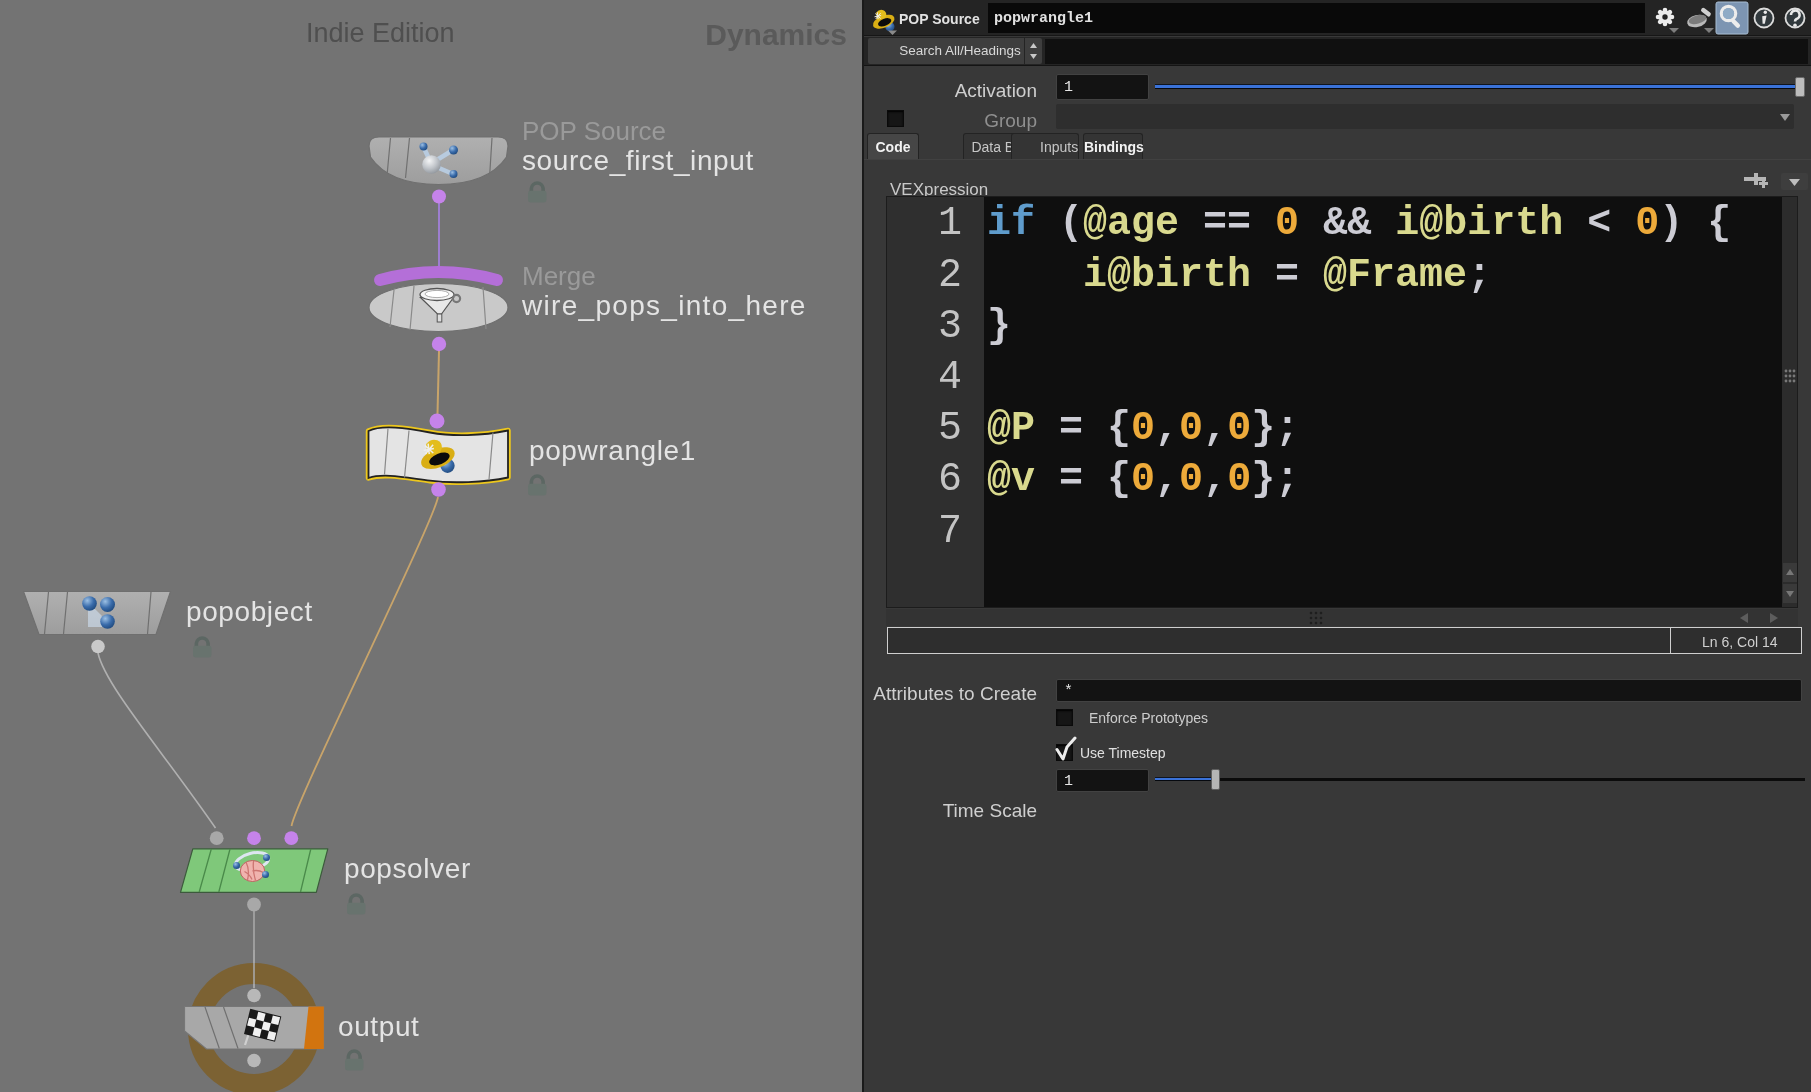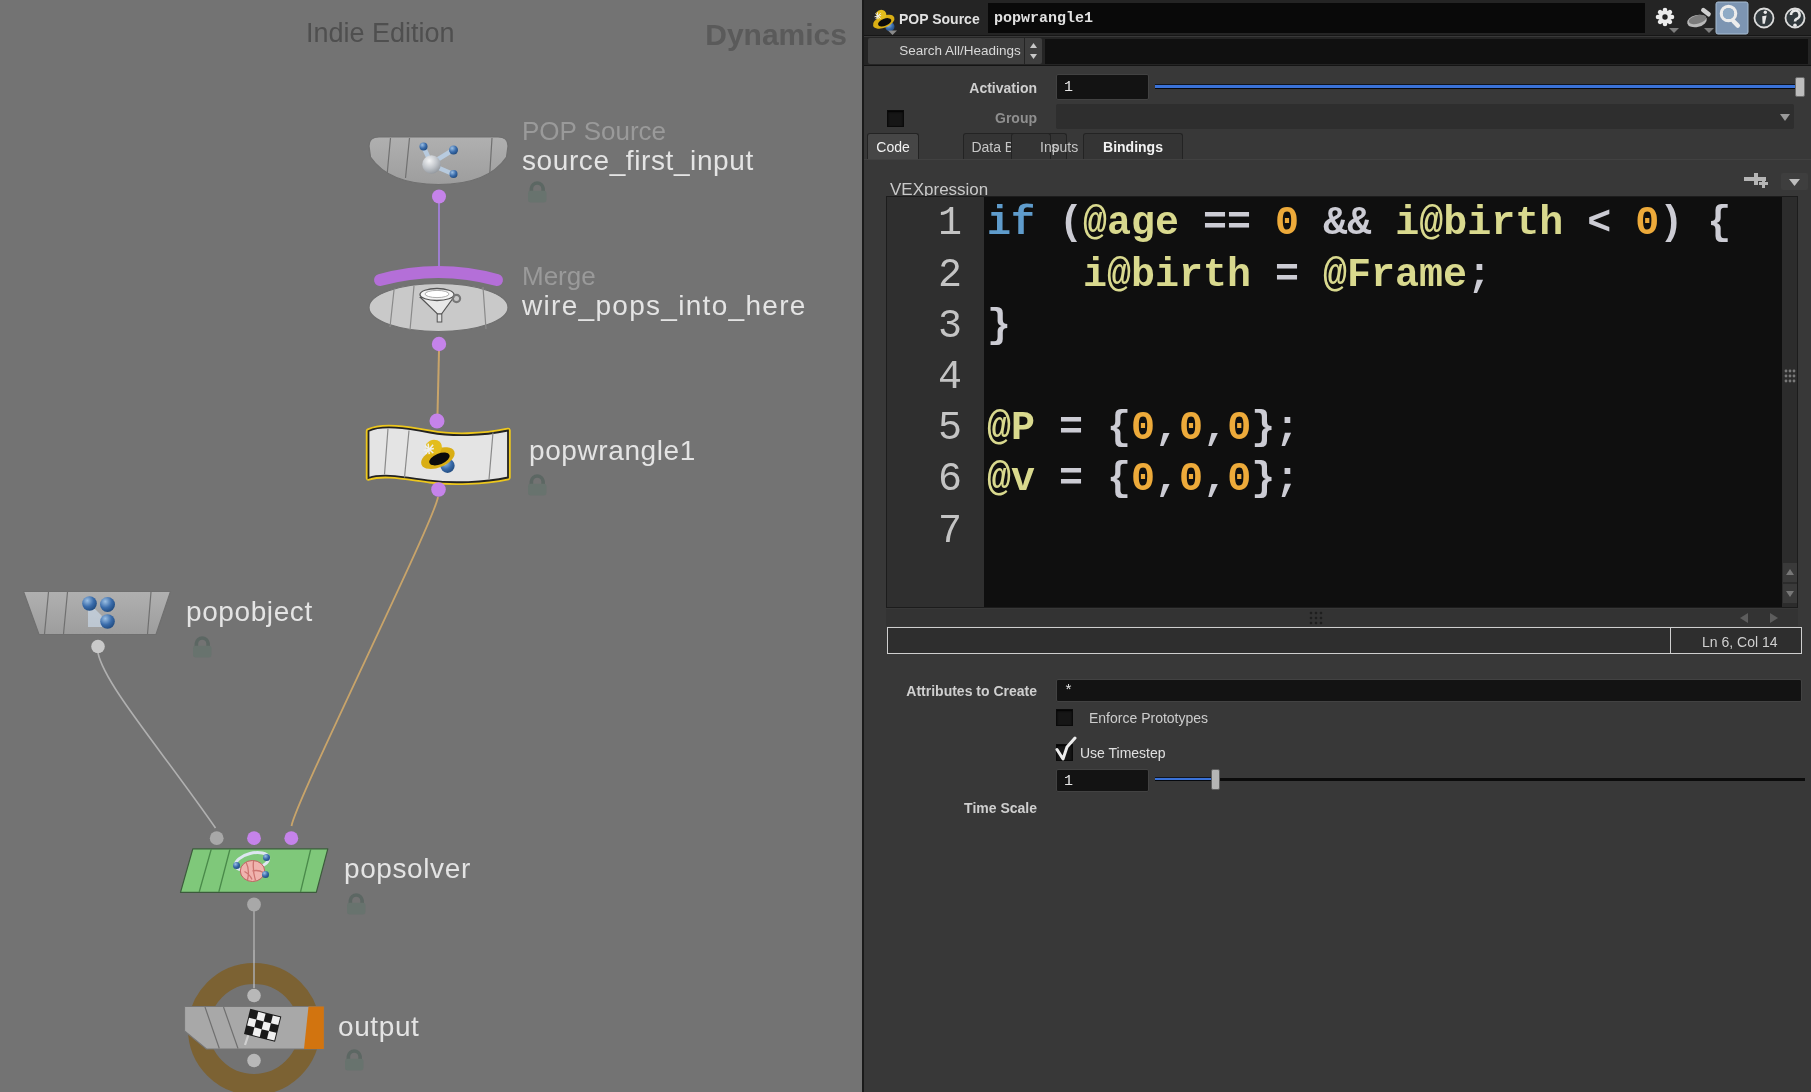--- a/index.html
+++ b/index.html
@@ -1,20 +1,20 @@
 <!DOCTYPE html>
 <html><head>
 <meta charset="utf-8">
 <style>
 html,body{margin:0;padding:0;background:#2d2d2d;}
 *{box-sizing:border-box;}
 #stage{position:relative;width:1811px;height:1092px;background:#737373;overflow:hidden;font-family:"Liberation Sans",sans-serif;}
 .abs{position:absolute;}
 #panel{position:absolute;left:862px;top:0;width:949px;height:1092px;background:#383838;border-left:2px solid #1a1a1a;}
-.lbl{position:absolute;font-size:14px;color:#cfcfcf;text-align:right;width:173px;left:0;font-weight:bold;}
+.lbl{position:absolute;font-size:19px;color:#cfcfcf;text-align:right;width:173px;left:0;}
 .fld{position:absolute;background:#131313;border:1px solid #424242;border-radius:2px;color:#e6e6e6;font-family:"Liberation Mono",monospace;font-size:15px;}
 .cb{position:absolute;width:17px;height:17px;background:#161616;border:1px solid #0a0a0a;box-shadow:inset 0 1px 2px #000;}
 .tab{position:absolute;top:133px;height:26px;font-size:14px;color:#c6c6c6;text-align:center;line-height:26px;background:#343434;border:1px solid #232323;border-bottom:none;border-radius:3px 3px 0 0;}
 .kw{color:#5f9ccc;}
 .vr{color:#d9d98e;}
 .nm{color:#edaa3a;}
 .op{color:#ccccd4;}
 </style>
 </head>
 <body>
@@ -221,24 +221,24 @@
 <div class="abs" style="left:291px;top:84px;width:650px;height:5px;background:linear-gradient(#10151f 0 20%,#3a72d8 20% 75%,#06090f 75% 100%);"></div>
 <div class="abs" style="left:931px;top:77px;width:10px;height:20px;background:#bcbcbc;border:1px solid #6b6b6b;border-radius:2px;"></div>
 
 <div class="cb" style="left:23px;top:110px;"></div>
 <div class="lbl" style="top:110px;color:#8f8f8f;">Group</div>
 <div class="abs" style="left:192px;top:104px;width:738px;height:25px;background:#2e2e2e;border-radius:2px;"></div>
 <svg class="abs" style="left:912px;top:109px" width="18" height="15" viewBox="0 0 18 15">
         <path d="M4 5 L14 5 L9 12 Z" fill="#9a9a9a"></path>
       </svg>
 
-<div class="tab" style="left:3px;width:52px;background:#464646;color:#f2f2f2;font-weight:normal;">Code</div>
+<div class="tab" style="left:3px;width:52px;background:#464646;color:#f2f2f2;font-weight:bold;">Code</div>
 <div class="tab" style="left:55px;width:104px;margin-left:44px;">Data Bindings</div>
-<div class="tab" style="left:147px;width:40px;padding-left:28px;">Inputs</div>
-<div class="tab" style="left:219px;width:100px;color:#f2f2f2;font-weight:bold;">Bindings</div>
+<div class="tab" style="left:147px;width:68px;padding-left:28px;">Inputs</div>
+<div class="tab" style="left:219px;width:60px;color:#f2f2f2;font-weight:bold;">Bindings</div>
 <div class="abs" style="left:0;top:159px;width:949px;height:1px;background:#414141;"></div>
 
 <div class="abs" style="left:26px;top:180px;font-size:17px;color:#c9c9c9;">VEXpression</div>
 <svg class="abs" style="left:878px;top:171px" width="30" height="20" viewBox="0 0 30 20">
         <rect x="12" y="2" width="4" height="12" fill="#b5b5b5"></rect>
         <rect x="2" y="6" width="10" height="4" fill="#b5b5b5"></rect>
         <rect x="16" y="6" width="8" height="4" fill="#b5b5b5"></rect>
         <rect x="17" y="11" width="9" height="3" fill="#b5b5b5"></rect>
         <rect x="20" y="8" width="3" height="9" fill="#b5b5b5"></rect>
       </svg>

